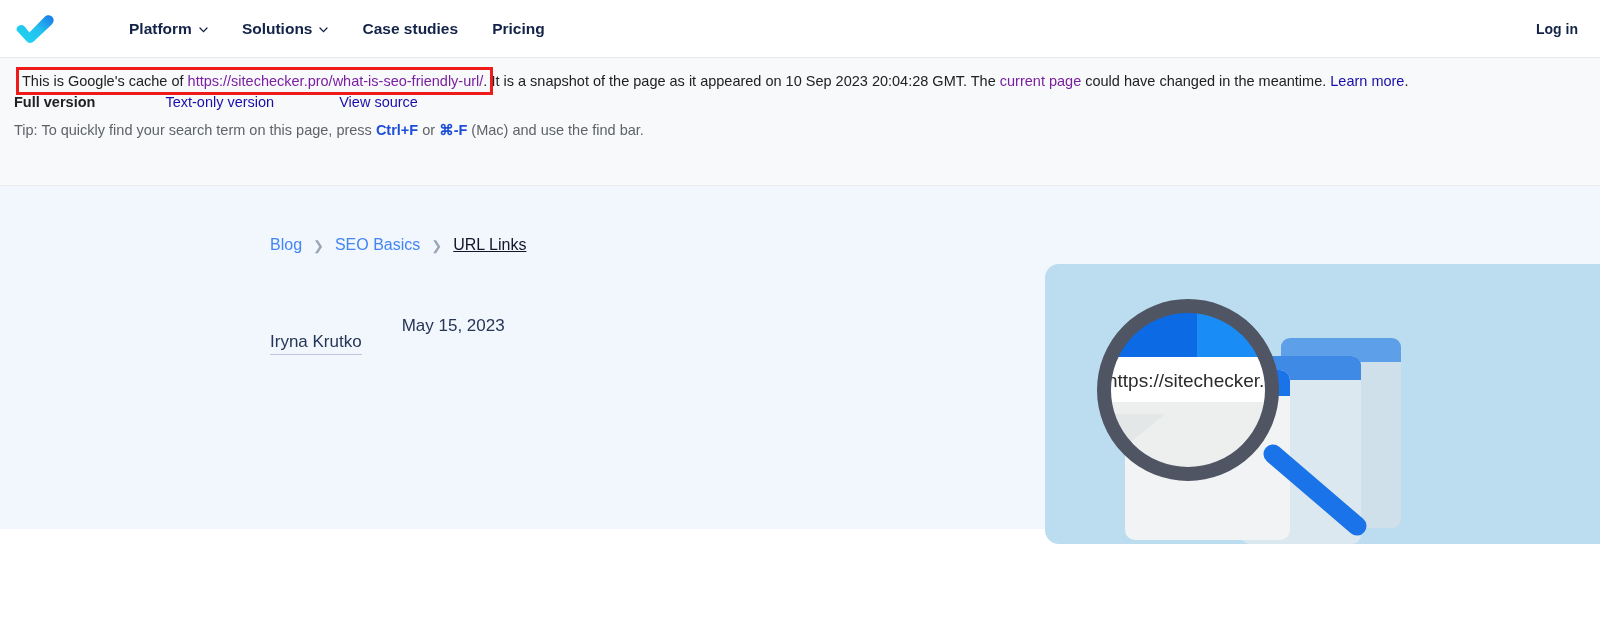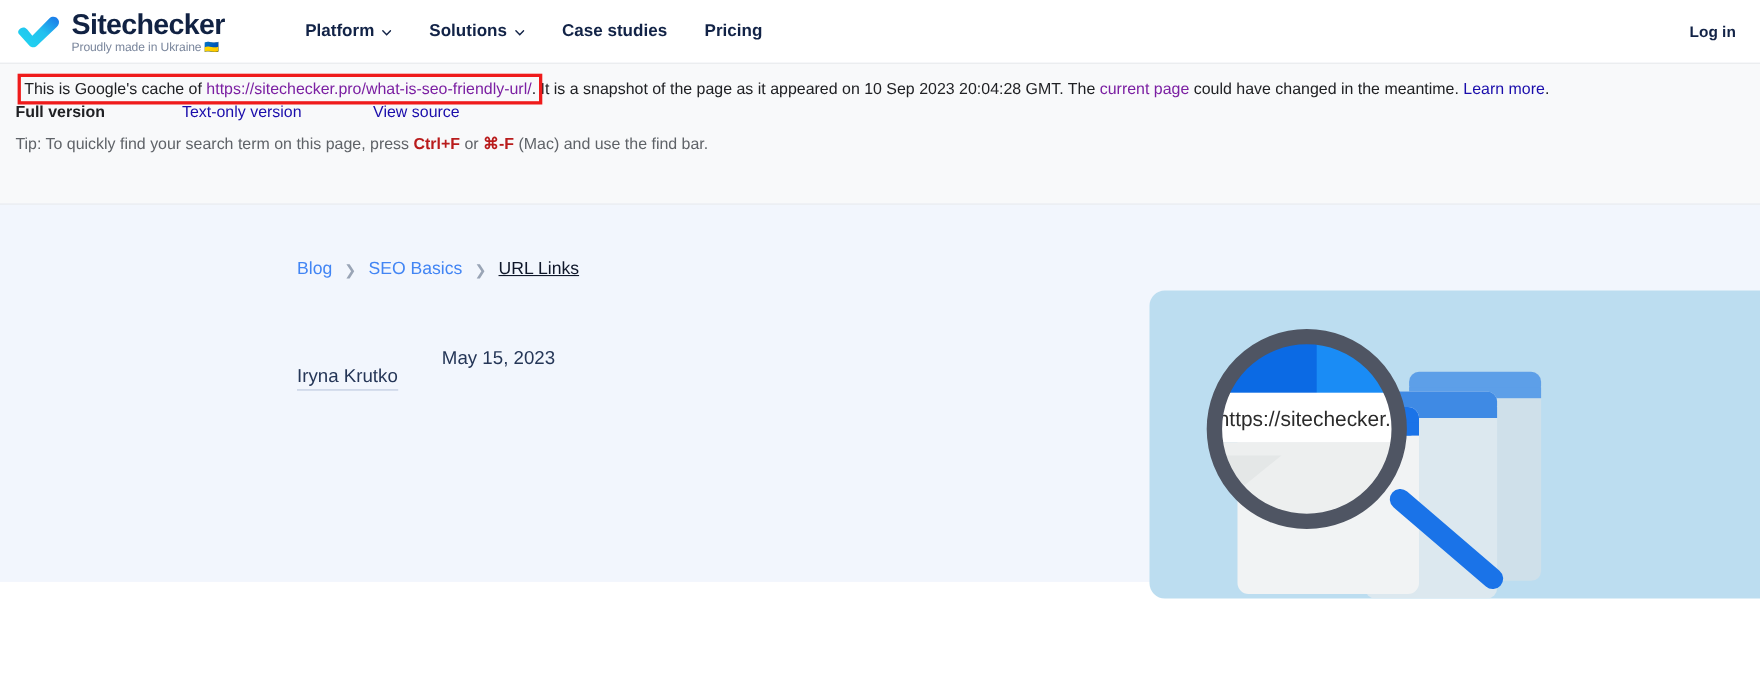--- a/index.html
+++ b/index.html
@@ -113,21 +113,21 @@
   }
   .ver-active { font-weight: bold; color: #202124; margin-right: 70px; cursor: pointer; }
   .ver-link { color: #1a0dab; margin-right: 65px; cursor: pointer; }
 
   .cache-tip {
     padding-left: 14px;
     margin-top: 12px;
     font-size: 14.5px;
     color: #5f6368;
   }
-  .cache-tip b { color: #b91c1c; }
+  .cache-tip b { color: #1d4ed8; }
 
   
   .page-body {
     background: #f2f6fd;
     height: 344px;
     position: relative;
     border-top: 1px solid #e8eaed;
   }
 
   .content-col {
@@ -202,24 +202,20 @@
         <defs>
           <linearGradient id="lg" x1="0" y1="1" x2="1" y2="0">
             <stop offset="0" stop-color="#1fd8f0"></stop>
             <stop offset="0.55" stop-color="#23c0ef"></stop>
             <stop offset="1" stop-color="#1a73e8"></stop>
           </linearGradient>
         </defs>
         <path d="M3 13.5 C5 10.5 8.5 10 10.8 12.8 L15.4 18.6 L31 2.6 C33.6 0.2 37.8 1.1 39.2 4.2 C40.2 6.5 39.5 8.6 37.8 10.4 L19.6 27.6 C17.4 29.6 14.3 29.4 12.4 27.1 L3.6 17.4 C2.3 16.1 2.2 14.7 3 13.5 Z" fill="url(#lg)"></path>
       </svg>
     </span>
-    <span class="logo-text-wrap">
-      <span class="logo-name">Sitechecker</span>
-      <span class="logo-tagline">Proudly made in Ukraine 🇺🇦</span>
-    </span>
   </div>
 
   <div class="main-nav">
     <div class="nav-item">
       <span>Platform</span>
       <span class="chev">
         <svg width="9" height="6" viewBox="0 0 9 6">
             <path d="M1 1 L4.5 4.6 L8 1" stroke="#122347" stroke-width="1.3" fill="none" stroke-linecap="round"></path>
           </svg>
       </span>

